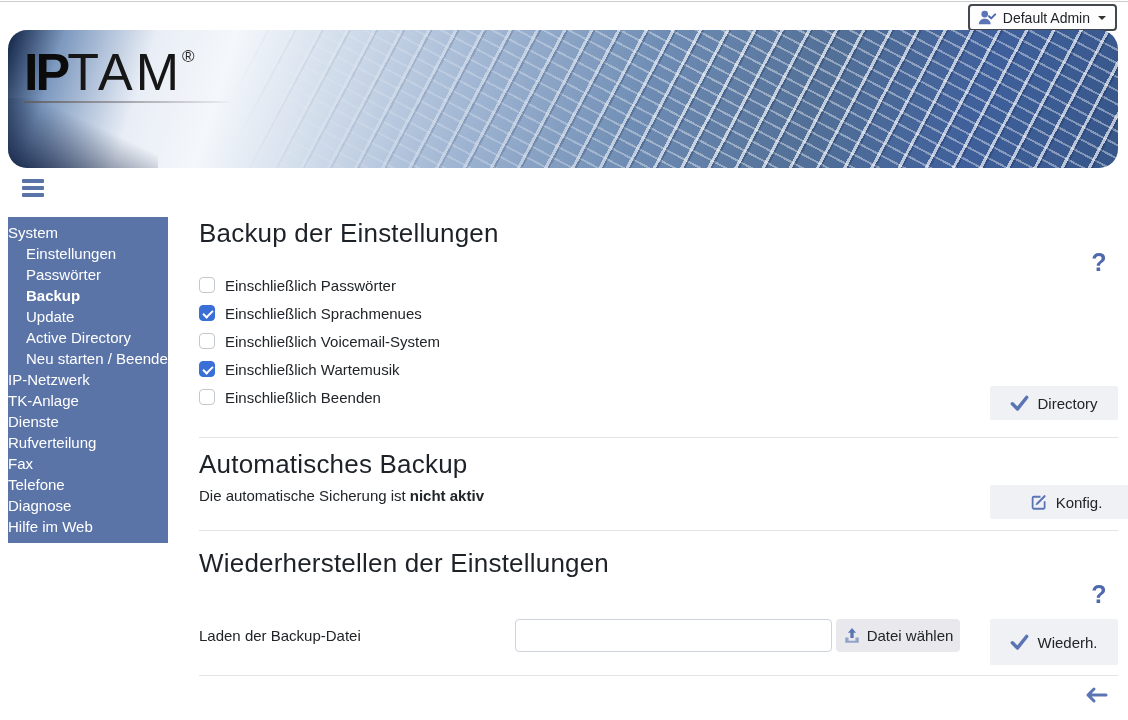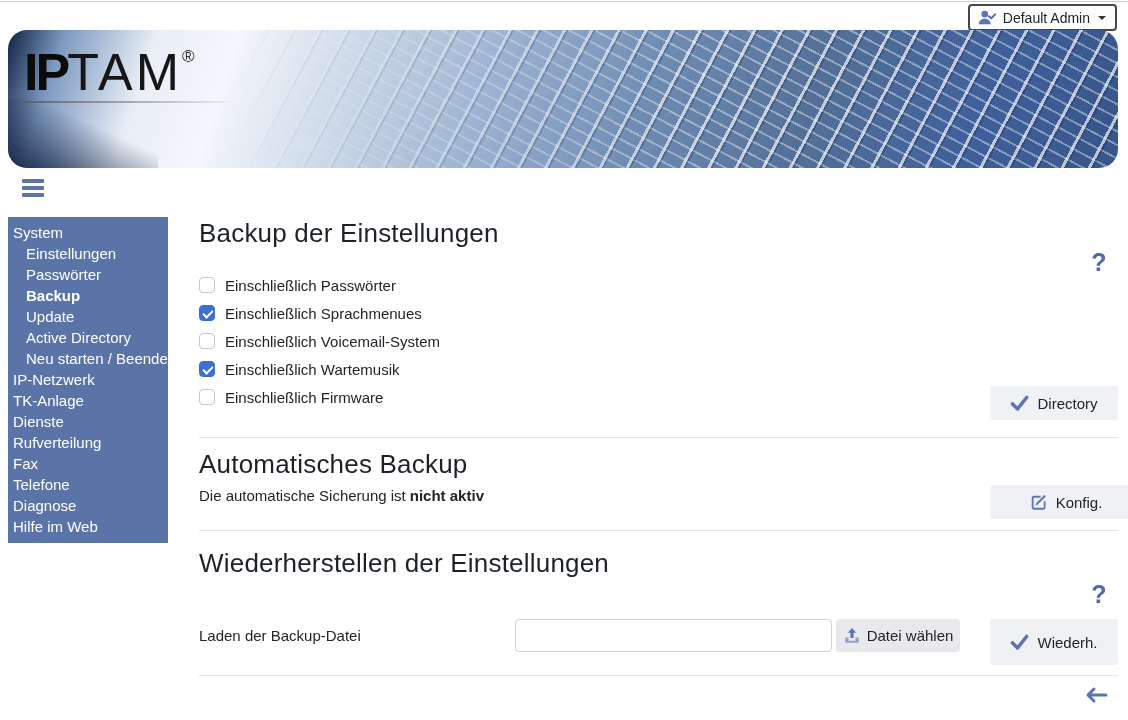--- a/index.html
+++ b/index.html
@@ -35,21 +35,21 @@
   .logo .lg-line { margin-top:3px; width:208px; height:2px;
     background:linear-gradient(90deg,#5d5d66,#eef1f6); }
 
   
   .menu-toggle { position:absolute; left:22px; top:179px; width:22px; cursor:pointer; }
   .menu-toggle .bar { height:4px; background:#5b74a8; margin-bottom:3px; border-radius:1px; }
 
   
   .sidebar { position:absolute; left:8px; top:217px; width:160px; background:#5b74a8;
     color:#fff; padding:5px 0 6px 0; font-size:15px; }
-  .nav-item { line-height:21px; padding-left:5px; cursor:pointer; white-space:nowrap; }
+  .nav-item { line-height:21px; cursor:pointer; white-space:nowrap; }
   .nav-item.sub { padding-left:18px; }
   .nav-item.active { font-weight:bold; }
   h1.section-title { font-size:26px; font-weight:500; color:#1d2228; letter-spacing:.2px; }
   .title-backup   { position:absolute; left:199px; top:218px; }
   .title-auto     { position:absolute; left:199px; top:449px; }
   .title-restore  { position:absolute; left:199px; top:548px; }
 
   .help { position:absolute; left:1087px; width:24px; text-align:center;
     font-size:25px; font-weight:700; color:#5068ac; cursor:pointer; }
   .help-backup  { top:248px; }
@@ -152,21 +152,21 @@
     <div class="cb-row">
       <span class="cb"></span>
       <span class="cb-label">Einschließlich Voicemail-System</span>
     </div>
     <div class="cb-row">
       <span class="cb checked"></span>
       <span class="cb-label">Einschließlich Wartemusik</span>
     </div>
     <div class="cb-row">
       <span class="cb"></span>
-      <span class="cb-label">Einschließlich Firmware</span>
+      <span class="cb-label">Einschließlich Beenden</span>
     </div>
   </div>
 
 <button class="btn btn-save">
   <svg width="19" height="16" viewBox="0 0 24 20">
     <path d="M3 11 l6.5 6.5 L21 3" fill="none" stroke="#5b74b4" stroke-width="4.4" stroke-linecap="round" stroke-linejoin="round"></path>
   </svg>
   <span>Directory</span>
 </button>
 

